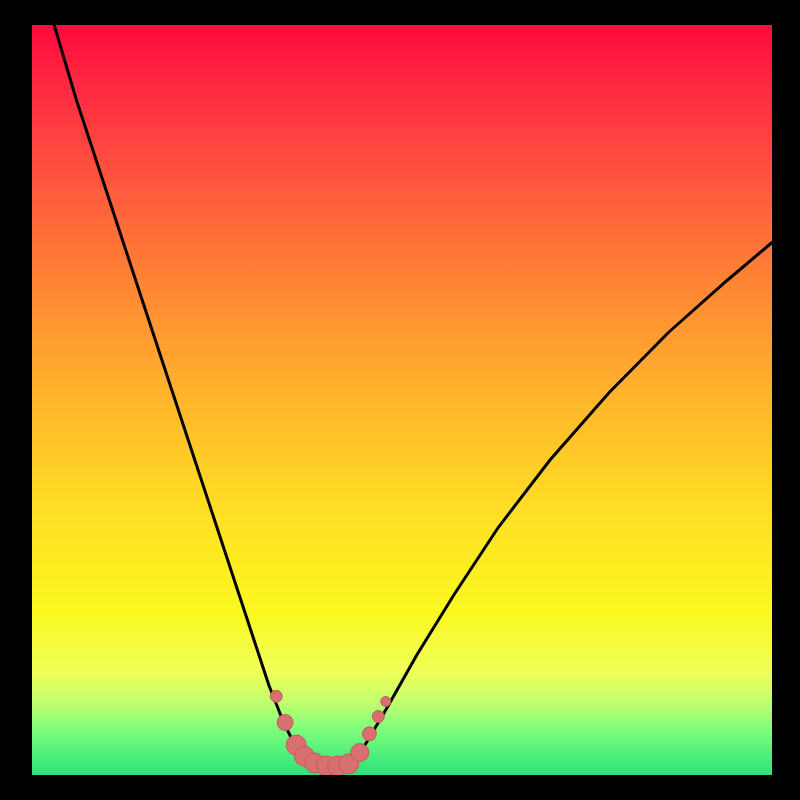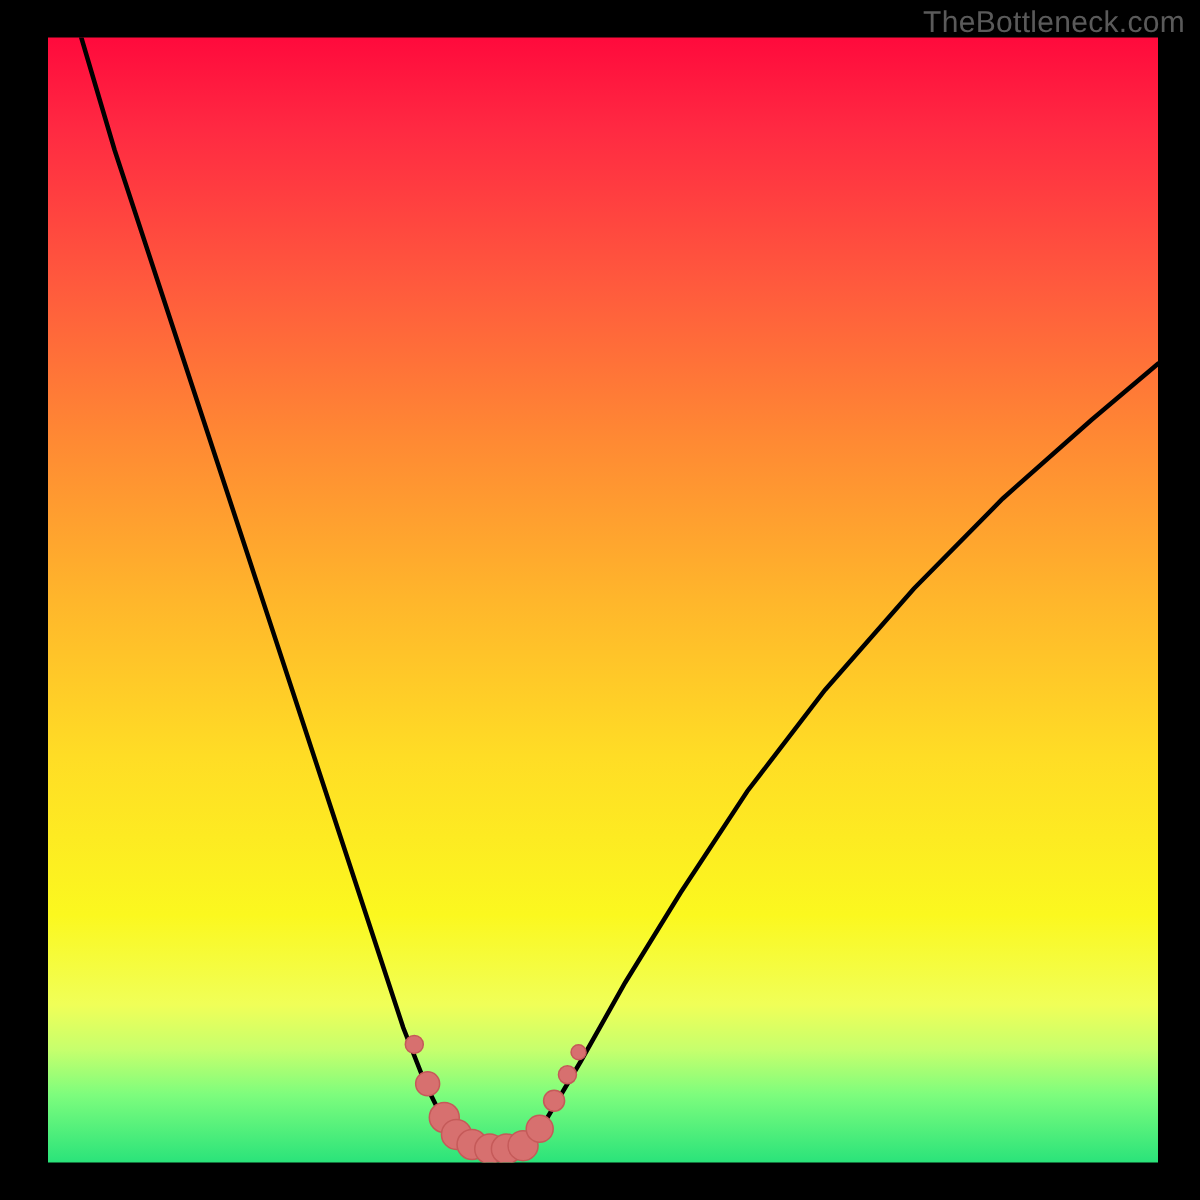--- a/index.html
+++ b/index.html
@@ -74,14 +74,13 @@
           <circle cx="294.5" cy="741.0" r="10" fill="#d7706f" stroke="#c55a59" stroke-width="1"></circle>
           <circle cx="305.6" cy="741.0" r="10" fill="#d7706f" stroke="#c55a59" stroke-width="1"></circle>
           <circle cx="316.7" cy="738.8" r="10" fill="#d7706f" stroke="#c55a59" stroke-width="1"></circle>
           <circle cx="327.8" cy="727.5" r="9" fill="#d7706f" stroke="#c55a59" stroke-width="1"></circle>
           <circle cx="337.4" cy="708.8" r="7" fill="#d7706f" stroke="#c55a59" stroke-width="1"></circle>
           <circle cx="346.3" cy="691.5" r="6" fill="#d7706f" stroke="#c55a59" stroke-width="1"></circle>
           <circle cx="353.7" cy="676.5" r="5" fill="#d7706f" stroke="#c55a59" stroke-width="1"></circle>
         </g>
     </svg>
   </div>
-  <div class="watermark">TheBottleneck.com</div>
 </div>
 
 </body></html>

